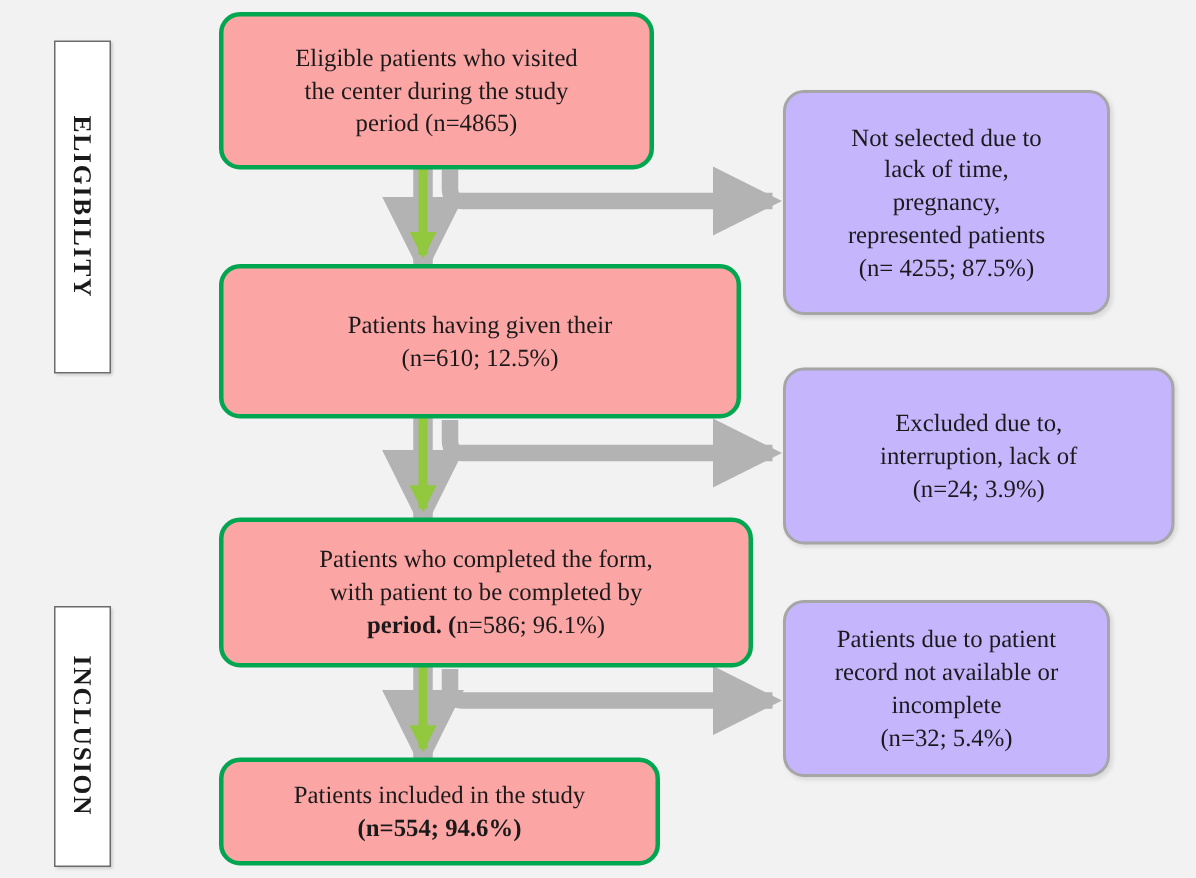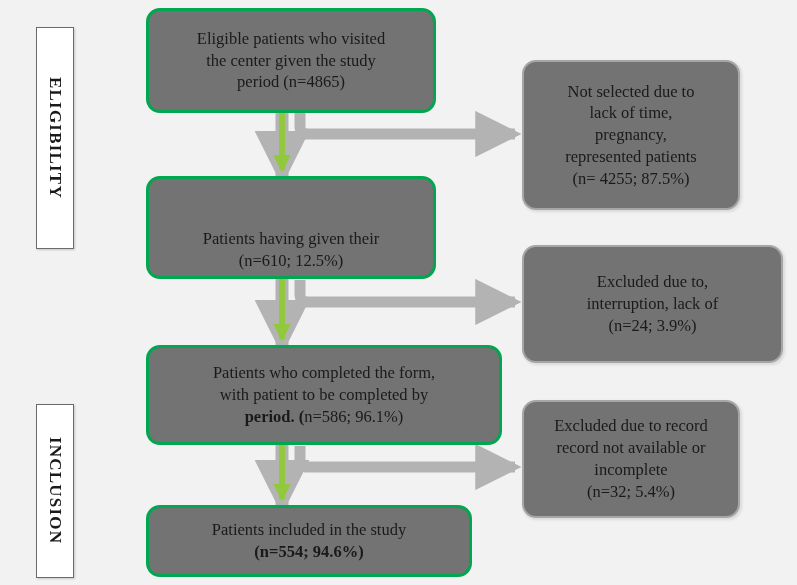--- a/index.html
+++ b/index.html
@@ -43,41 +43,41 @@
     letter-spacing: 1.2px;
     white-space: nowrap;
     line-height: 1;
   }
   #phase-eligibility { left: 36px; top: 27px; width: 38px; height: 222px; }
   #phase-inclusion  { left: 36px; top: 404px; width: 38px; height: 174px; }
 
   
   .flow-box {
     position: absolute;
-    background: #737373;
+    background: #fca5a5;
     border: 3.5px solid #00a650;
     border-radius: 14px;
     box-sizing: border-box;
     display: flex;
     align-items: center;
     justify-content: center;
     text-align: center;
     padding: 4px 10px;
     font-size: 16.5px;
     line-height: 1.33;
   }
   #box-eligible   { left: 146px; top: 8px;   width: 290px; height: 105px; }
-  #box-consent    { left: 146px; top: 176px; width: 290px; height: 103px; align-items: flex-end; }
+  #box-consent    { left: 146px; top: 176px; width: 348px; height: 103px; }
   #box-completed  { left: 146px; top: 345px; width: 356px; height: 100px; }
-  #box-included   { left: 146px; top: 505px; width: 326px; height: 72px; }
+  #box-included   { left: 146px; top: 505px; width: 294px; height: 72px; }
 
   
   .exclusion-box {
     position: absolute;
-    background: #737373;
+    background: #c4b5fd;
     border: 2.5px solid #a6a6a6;
     border-radius: 14px;
     box-sizing: border-box;
     display: flex;
     align-items: center;
     justify-content: center;
     text-align: center;
     padding: 4px 8px;
     font-size: 16.5px;
     line-height: 1.32;
@@ -146,21 +146,21 @@
     <span class="phase-text">ELIGIBILITY</span>
   </div>
 
   <div class="phase-label" id="phase-inclusion">
     <span class="phase-text">INCLUSION</span>
   </div>
 
   <div class="flow-box" id="box-eligible">
     <div>
       <span class="box-text">Eligible patients who visited</span>
-      <span class="box-text">the center given the study</span>
+      <span class="box-text">the center during the study</span>
       <span class="box-text">period (n=4865)</span>
     </div>
   </div>
 
   <div class="flow-box" id="box-consent">
     <div>
       <span class="box-text">Patients having given their</span>
       <span class="box-text">(n=610; 12.5%)</span>
     </div>
   </div>
@@ -193,20 +193,20 @@
   <div class="exclusion-box" id="excl-2">
     <div>
       <span class="box-text">Excluded due to,</span>
       <span class="box-text">interruption, lack of</span>
       <span class="box-text">(n=24; 3.9%)</span>
     </div>
   </div>
 
   <div class="exclusion-box" id="excl-3">
     <div>
-      <span class="box-text">Excluded due to record</span>
+      <span class="box-text">Patients due to patient</span>
       <span class="box-text">record not available or</span>
       <span class="box-text">incomplete</span>
       <span class="box-text">(n=32; 5.4%)</span>
     </div>
   </div>
 
 </div>
 
 </body></html>

